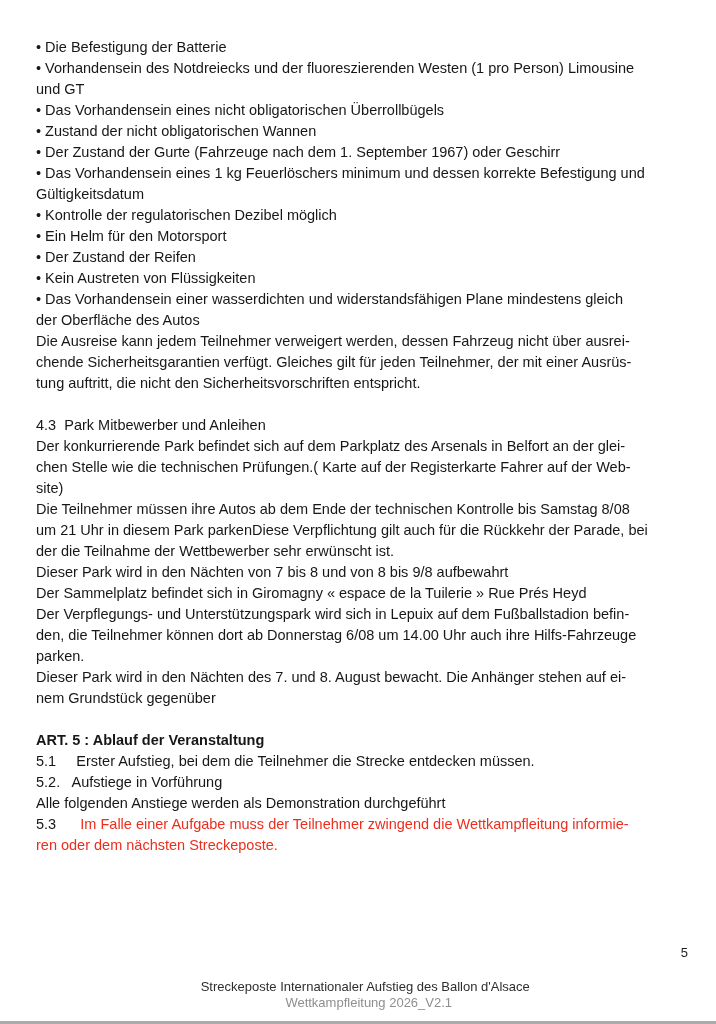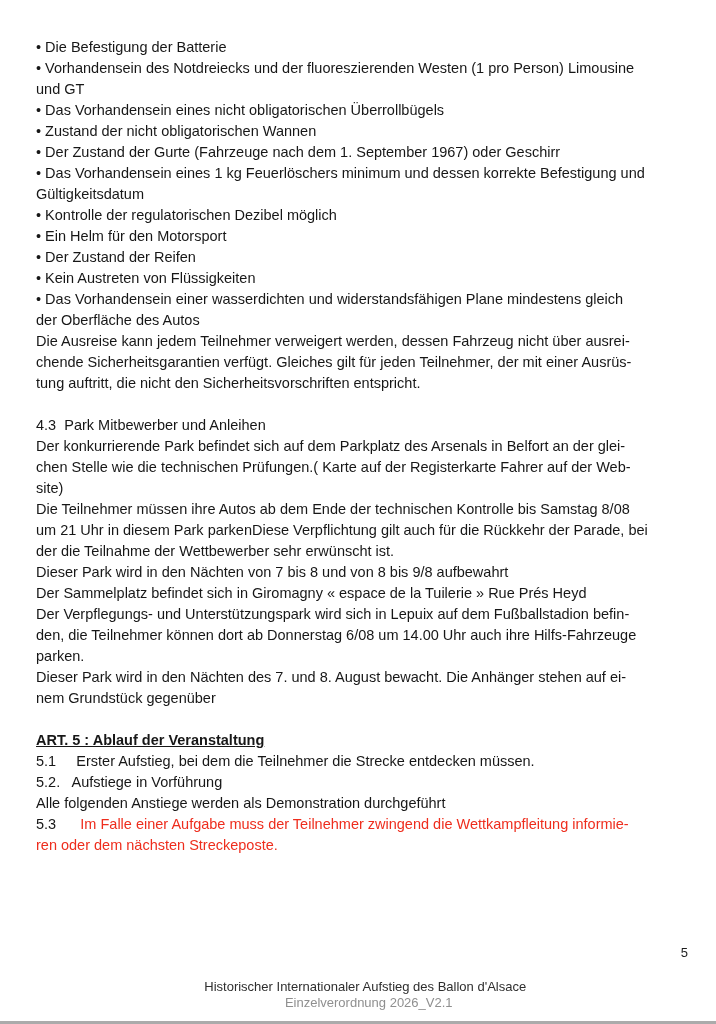--- a/index.html
+++ b/index.html
@@ -22,21 +22,21 @@
     left: 36px;
     right: 16px;
     font-size: 14.5px;
     line-height: 21px;
     white-space: pre;
   }
   .line {
     height: 21px;
   }
   .s-u  { }
-  .s-bu { font-weight: bold; text-decoration: underline; }
+  .s-bu { font-weight: bold; }
   .s-r  { color: var(--red-text, #ee2d1d); }
   #page-number {
     position: absolute;
     top: 945px;
     right: 28px;
     font-size: 13px;
     line-height: 16px;
     color: #1d1d1d;
   }
   #doc-footer {
@@ -63,19 +63,19 @@
 </head>
 <body>
 
 <div id="page">
 
   <div id="doc-body"><div class="line"><span>• Die Befestigung der Batterie</span></div><div class="line"><span>• Vorhandensein des Notdreiecks und der fluoreszierenden Westen (1 pro Person) Limousine</span></div><div class="line"><span>und GT</span></div><div class="line"><span>• Das Vorhandensein eines nicht obligatorischen Überrollbügels</span></div><div class="line"><span>• Zustand der nicht obligatorischen Wannen</span></div><div class="line"><span>• Der Zustand der Gurte (Fahrzeuge nach dem 1. September 1967) oder Geschirr</span></div><div class="line"><span>• Das Vorhandensein eines 1 kg Feuerlöschers minimum und dessen korrekte Befestigung und</span></div><div class="line"><span>Gültigkeitsdatum</span></div><div class="line"><span>• Kontrolle der regulatorischen Dezibel möglich</span></div><div class="line"><span>• Ein Helm für den Motorsport</span></div><div class="line"><span>• Der Zustand der Reifen</span></div><div class="line"><span>• Kein Austreten von Flüssigkeiten</span></div><div class="line"><span>• Das Vorhandensein einer wasserdichten und widerstandsfähigen Plane mindestens gleich</span></div><div class="line"><span>der Oberfläche des Autos</span></div><div class="line"><span>Die Ausreise kann jedem Teilnehmer verweigert werden, dessen Fahrzeug nicht über ausrei-</span></div><div class="line"><span>chende Sicherheitsgarantien verfügt. Gleiches gilt für jeden Teilnehmer, der mit einer Ausrüs-</span></div><div class="line"><span>tung auftritt, die nicht den Sicherheitsvorschriften entspricht.</span></div><div class="line">&nbsp;</div><div class="line"><span>4.3  </span><span class="s-u">Park Mitbewerber und Anleihen</span></div><div class="line"><span>Der konkurrierende Park befindet sich auf dem Parkplatz des Arsenals in Belfort an der glei-</span></div><div class="line"><span>chen Stelle wie die technischen Prüfungen.( Karte auf der Registerkarte Fahrer auf der Web-</span></div><div class="line"><span>site)</span></div><div class="line"><span>Die Teilnehmer müssen ihre Autos ab dem Ende der technischen Kontrolle bis Samstag 8/08</span></div><div class="line"><span>um 21 Uhr in diesem Park parkenDiese Verpflichtung gilt auch für die Rückkehr der Parade, bei</span></div><div class="line"><span>der die Teilnahme der Wettbewerber sehr erwünscht ist.</span></div><div class="line"><span>Dieser Park wird in den Nächten von 7 bis 8 und von 8 bis 9/8 aufbewahrt</span></div><div class="line"><span>Der Sammelplatz befindet sich in Giromagny « espace de la Tuilerie » Rue Prés Heyd</span></div><div class="line"><span>Der Verpflegungs- und Unterstützungspark wird sich in Lepuix auf dem Fußballstadion befin-</span></div><div class="line"><span>den, die Teilnehmer können dort ab Donnerstag 6/08 um 14.00 Uhr auch ihre Hilfs-Fahrzeuge</span></div><div class="line"><span>parken.</span></div><div class="line"><span>Dieser Park wird in den Nächten des 7. und 8. August bewacht. Die Anhänger stehen auf ei-</span></div><div class="line"><span>nem Grundstück gegenüber</span></div><div class="line">&nbsp;</div><div class="line"><span class="s-bu">ART. 5 : Ablauf der Veranstaltung</span></div><div class="line"><span>5.1     Erster Aufstieg, bei dem die Teilnehmer die Strecke entdecken müssen.</span></div><div class="line"><span>5.2.   Aufstiege in Vorführung</span></div><div class="line"><span>Alle folgenden Anstiege werden als Demonstration durchgeführt</span></div><div class="line"><span>5.3      </span><span class="s-r">Im Falle einer Aufgabe muss der Teilnehmer zwingend die Wettkampfleitung informie-</span></div><div class="line"><span class="s-r">ren oder dem nächsten Streckeposte.</span></div></div>
 
   <div id="page-number">5</div>
 
   <div id="doc-footer">
-    <span class="footer-title">Historischer Internationaler Aufstieg des Ballon d'Alsace</span>
-    <span class="footer-version">Einzelverordnung 2026_V2.1</span>
+    <span class="footer-title">Streckeposte Internationaler Aufstieg des Ballon d'Alsace</span>
+    <span class="footer-version">Wettkampfleitung 2026_V2.1</span>
   </div>
 
   <div id="bottom-edge"></div>
 
 </div>
 
 </body></html>

